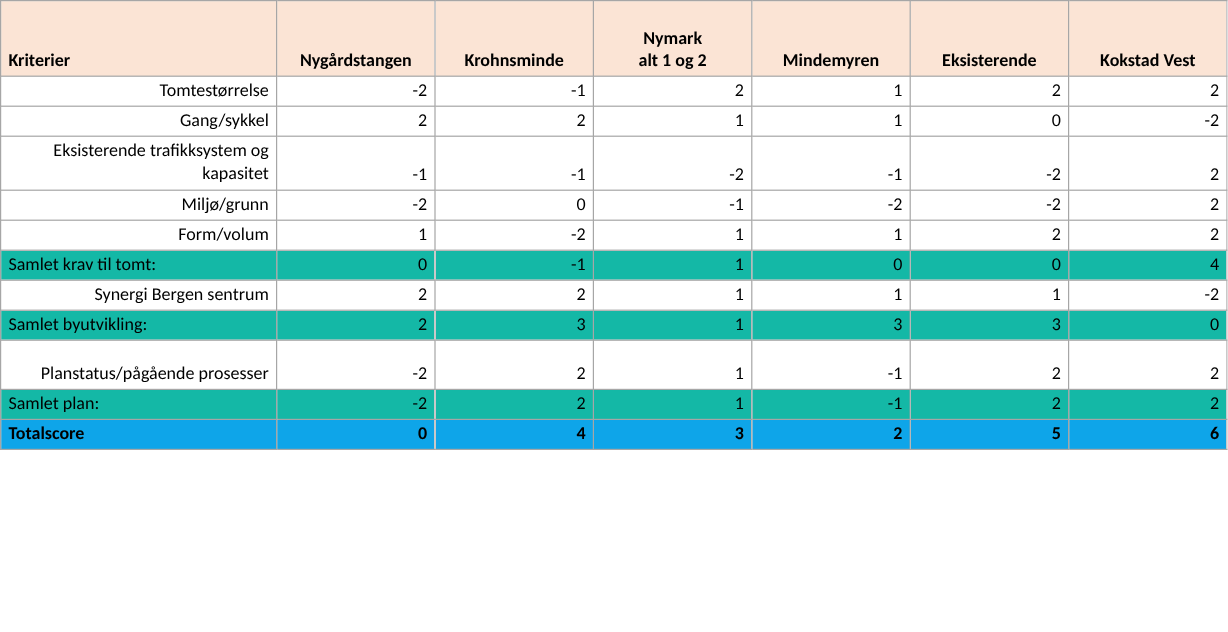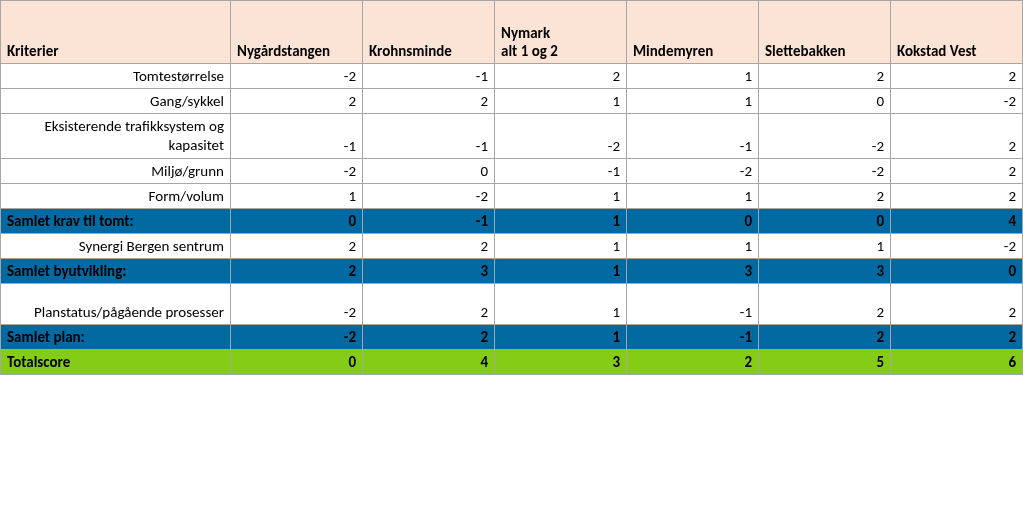--- a/index.html
+++ b/index.html
@@ -23,39 +23,40 @@
     box-sizing: border-box;
     overflow: hidden;
   }
   th {
     background: #fbe4d5;
     font-weight: bold;
     text-align: left;
     vertical-align: bottom;
   }
   th.col-head {
+    text-align: center;
     margin-top: 44px;
   }
   td.label {
     text-align: right;
     font-weight: normal;
   }
   td.num {
     text-align: right;
     font-weight: normal;
   }
   tr.subtotal td {
-    background: #0369a1;
-    font-weight: bold;
+    background: #14b8a6;
+    font-weight: normal;
   }
   tr.subtotal td.label {
     text-align: left;
   }
   tr.total td {
-    background: #84cc16;
+    background: #0ea5e9;
     font-weight: bold;
   }
   tr.total td.label {
     text-align: left;
   }
   col.c0 { width: 230px; }
   col.cN { width: 132px; }
 </style>
 </head>
 <body>
@@ -71,21 +72,21 @@
       <col class="cN">
   </colgroup>
   <thead>
     <tr>
       <th style="height:63px;">Kriterier</th>
       <th class="col-head">Nygårdstangen</th>
       <th class="col-head">Krohnsminde</th>
       <th class="col-head" style="white-space:pre-line;">Nymark
 alt 1 og 2</th>
       <th class="col-head">Mindemyren</th>
-      <th class="col-head">Slettebakken</th>
+      <th class="col-head">Eksisterende</th>
       <th class="col-head">Kokstad Vest</th>
     </tr>
   </thead>
   <tbody id="tbody">
       <tr>
         <td class="label">Tomtestørrelse</td>
         <td class="num">-2</td>
         <td class="num">-1</td>
         <td class="num">2</td>
         <td class="num">1</td>

